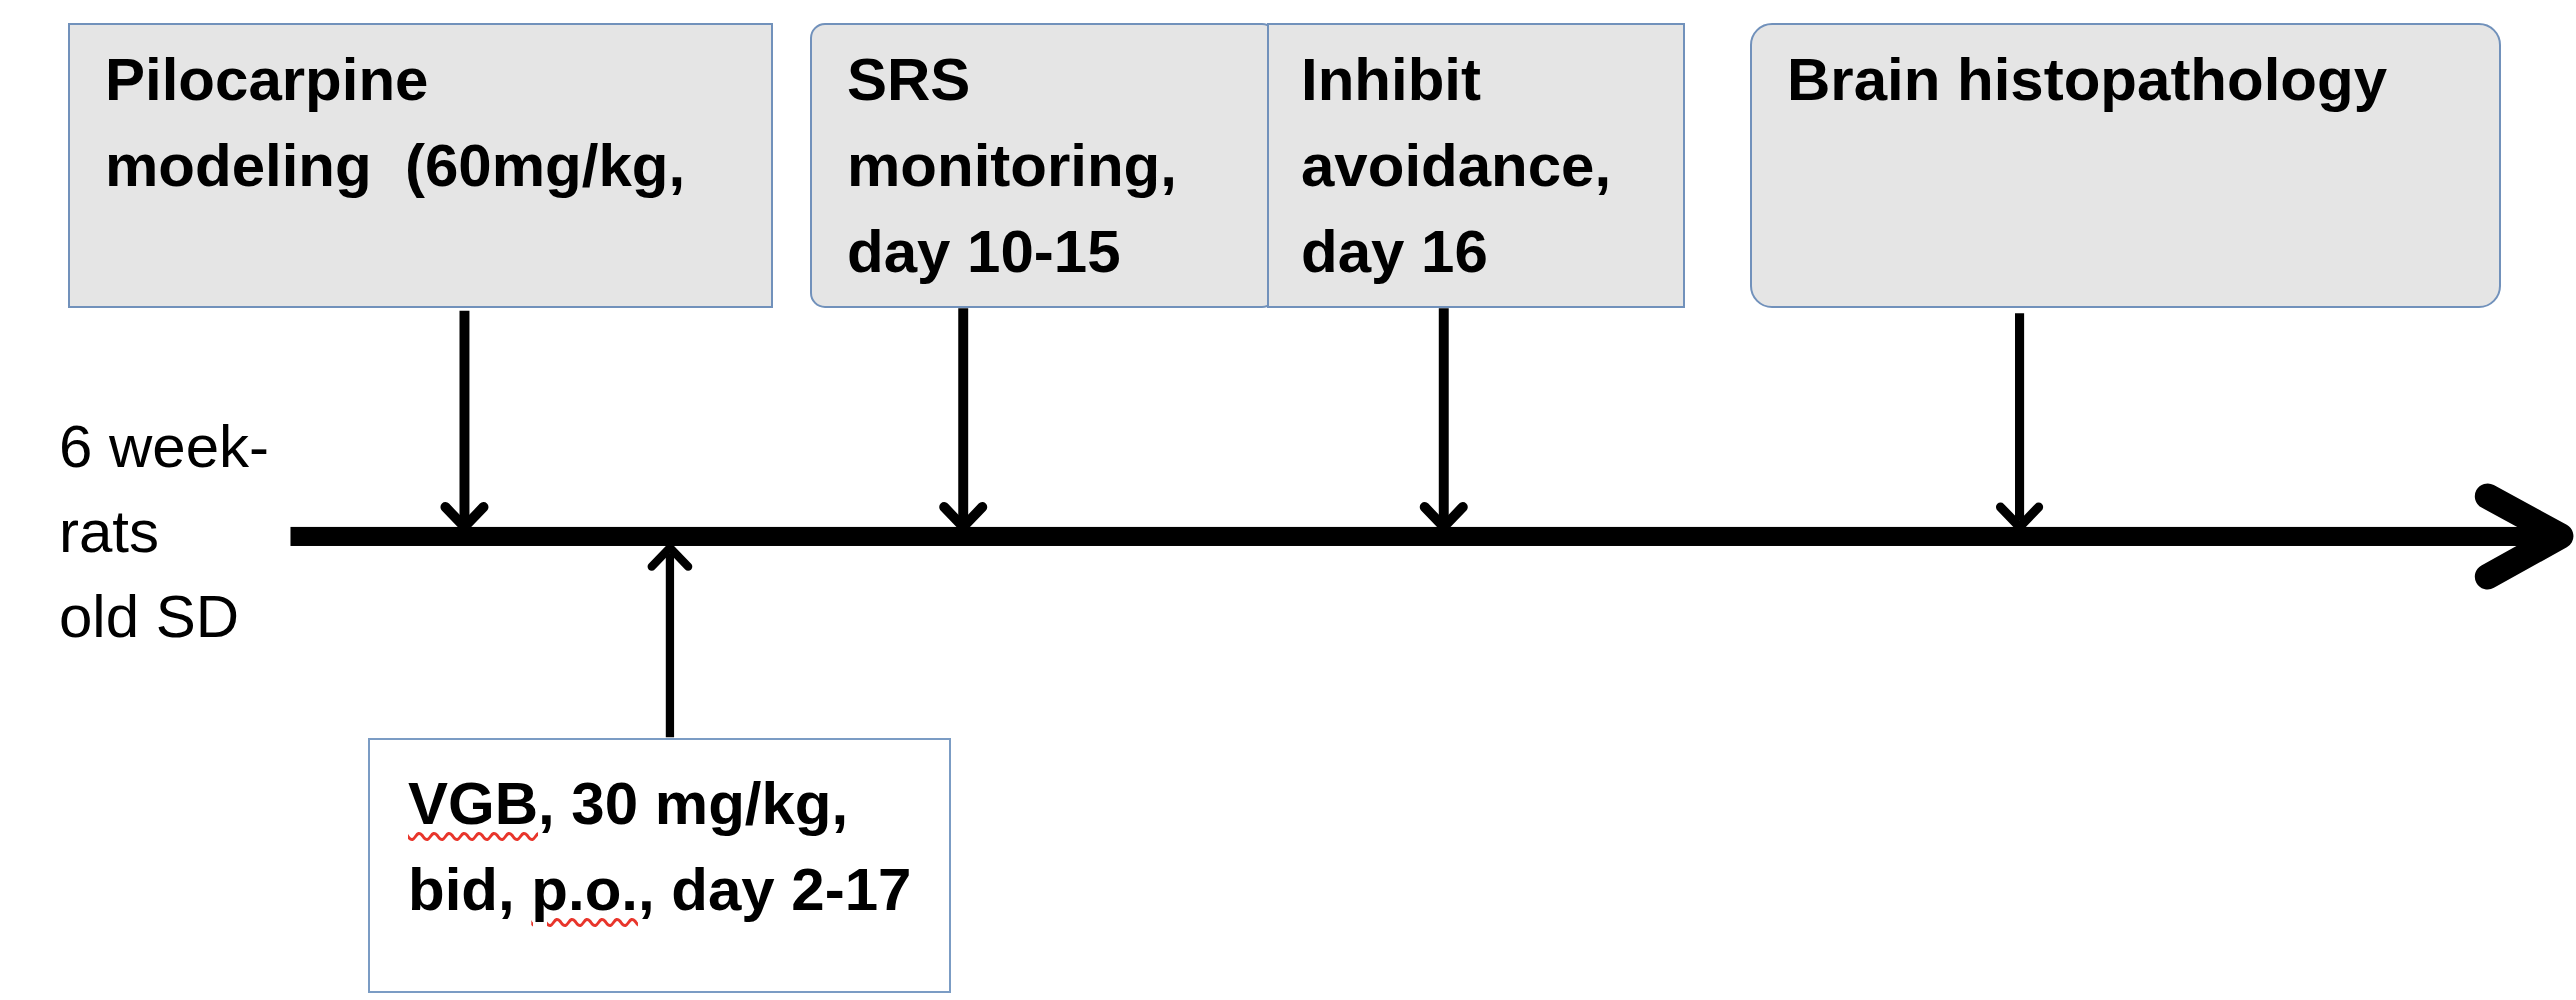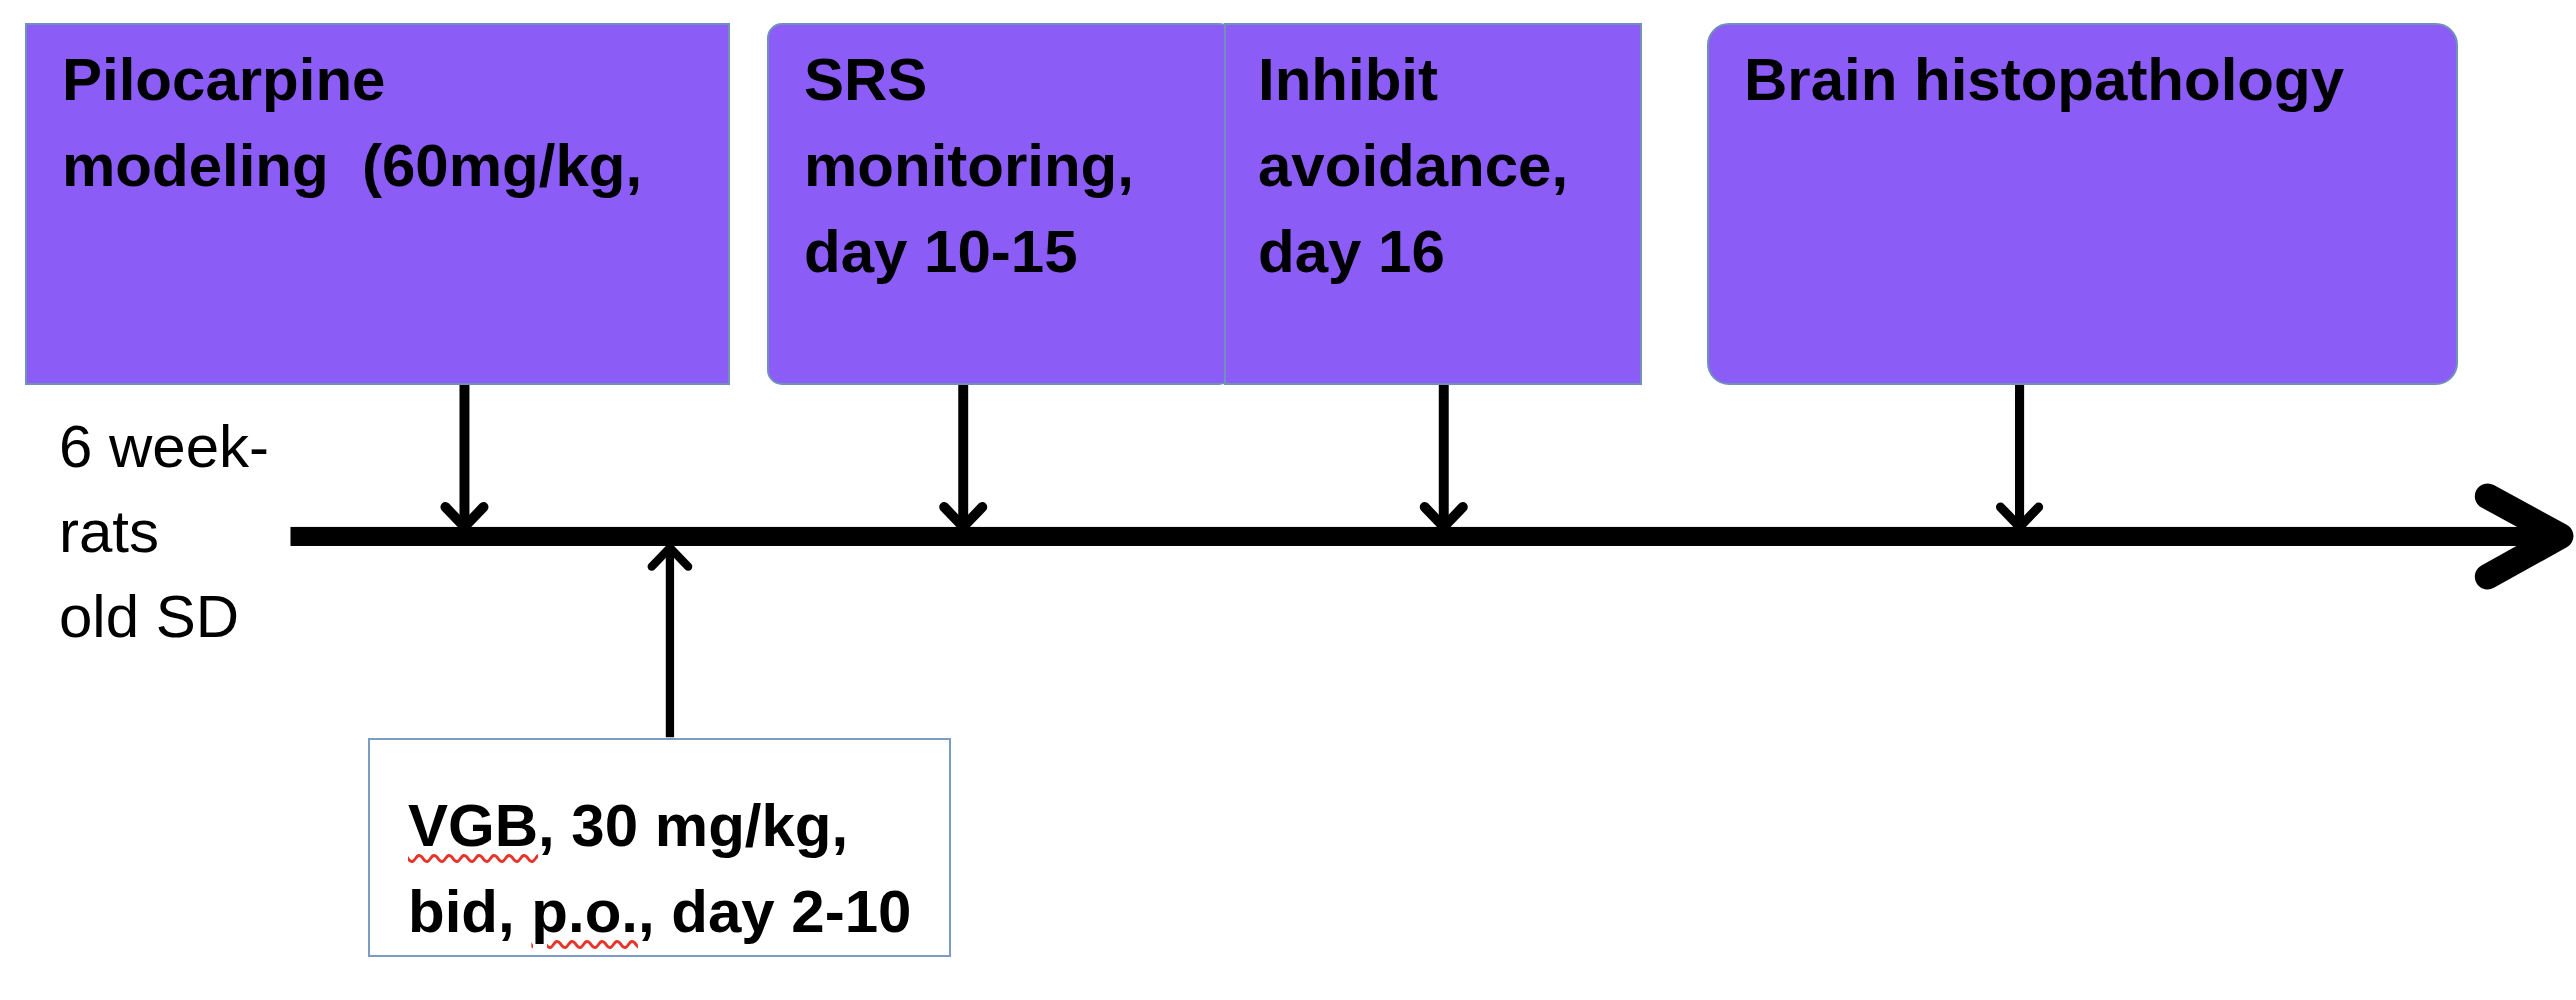--- a/index.html
+++ b/index.html
@@ -27,28 +27,29 @@
     stroke: #000000;
     fill: none;
   }
   .arrow-layer .fill {
     fill: #000000;
     stroke: none;
   }
   .event-box {
     position: absolute;
     top: 23px;
-    height: 362px;
+    height: 285px;
     box-sizing: border-box;
-    background: #8b5cf6;
+    background: #e5e5e5;
     border: 2.5px solid #7191bb;
     padding: 11.6px 0 0 35px;
     font-size: 60px;
     line-height: 86px;
     font-weight: 700;
+    margin-left: 43px;
   }
   .event-box .line,
   .treatment-box .line,
   .subject-label .line {
     display: block;
     white-space: pre;
   }
   .box-1 { left: 25px;   width: 705px; }
   .box-2 { left: 767px;  width: 467px; border-radius: 15px; }
   .box-3 { left: 1224px; width: 418px; padding-left: 32px; }
@@ -59,25 +60,25 @@
     top: 404px;
     font-size: 60px;
     line-height: 85px;
     font-weight: 400;
   }
   .treatment-box {
     position: absolute;
     left: 368px;
     top: 738px;
     width: 583px;
-    height: 219px;
+    height: 255px;
     box-sizing: border-box;
     background: #ffffff;
     border: 2.5px solid #7b9cc4;
-    padding: 43px 0 0 38px;
+    padding: 21px 0 0 38px;
     font-size: 60px;
     line-height: 86px;
     font-weight: 700;
   }
   .squiggle {
     text-decoration: underline;
     text-decoration-style: wavy;
     text-decoration-color: #e8352b;
     text-decoration-thickness: 3.3px;
     text-underline-offset: 7.5px;
@@ -143,17 +144,17 @@
     <span class="line">avoidance,</span>
     <span class="line">day 16</span>
   </div>
 
   <div class="event-box box-4">
     <span class="line">Brain histopathology</span>
   </div>
 
   <div class="treatment-box">
     <span class="line"><span class="squiggle">VGB</span><span>, 30 mg/kg,</span></span>
-    <span class="line"><span>bid, </span><span class="squiggle">p.o.</span><span>, day 2-10</span></span>
+    <span class="line"><span>bid, </span><span class="squiggle">p.o.</span><span>, day 2-17</span></span>
   </div>
 
 </div>
 
 
 </body></html>

